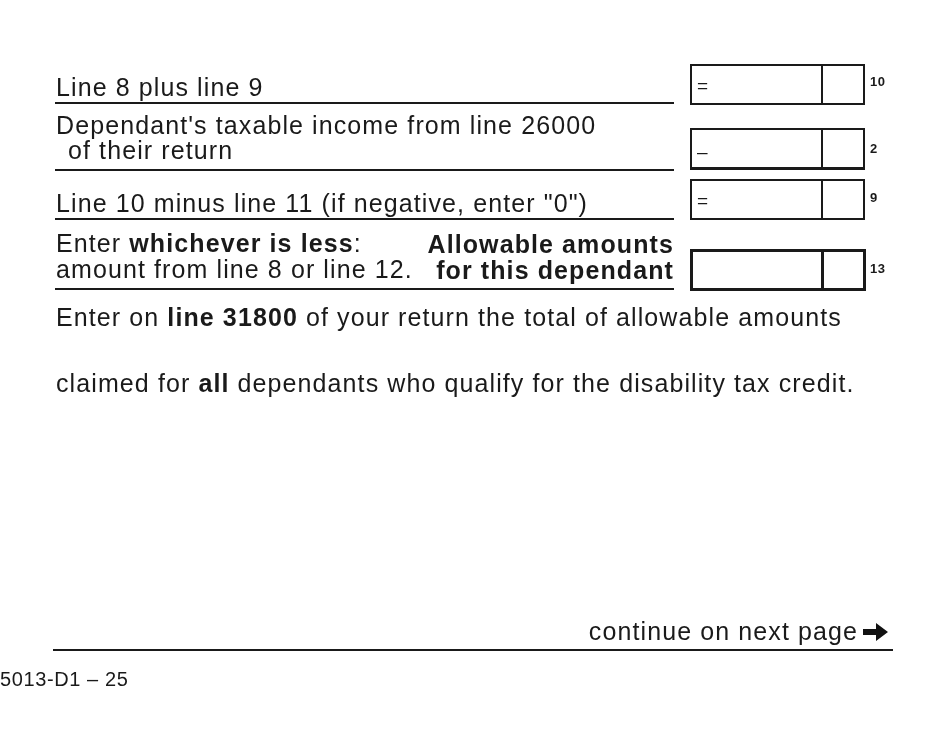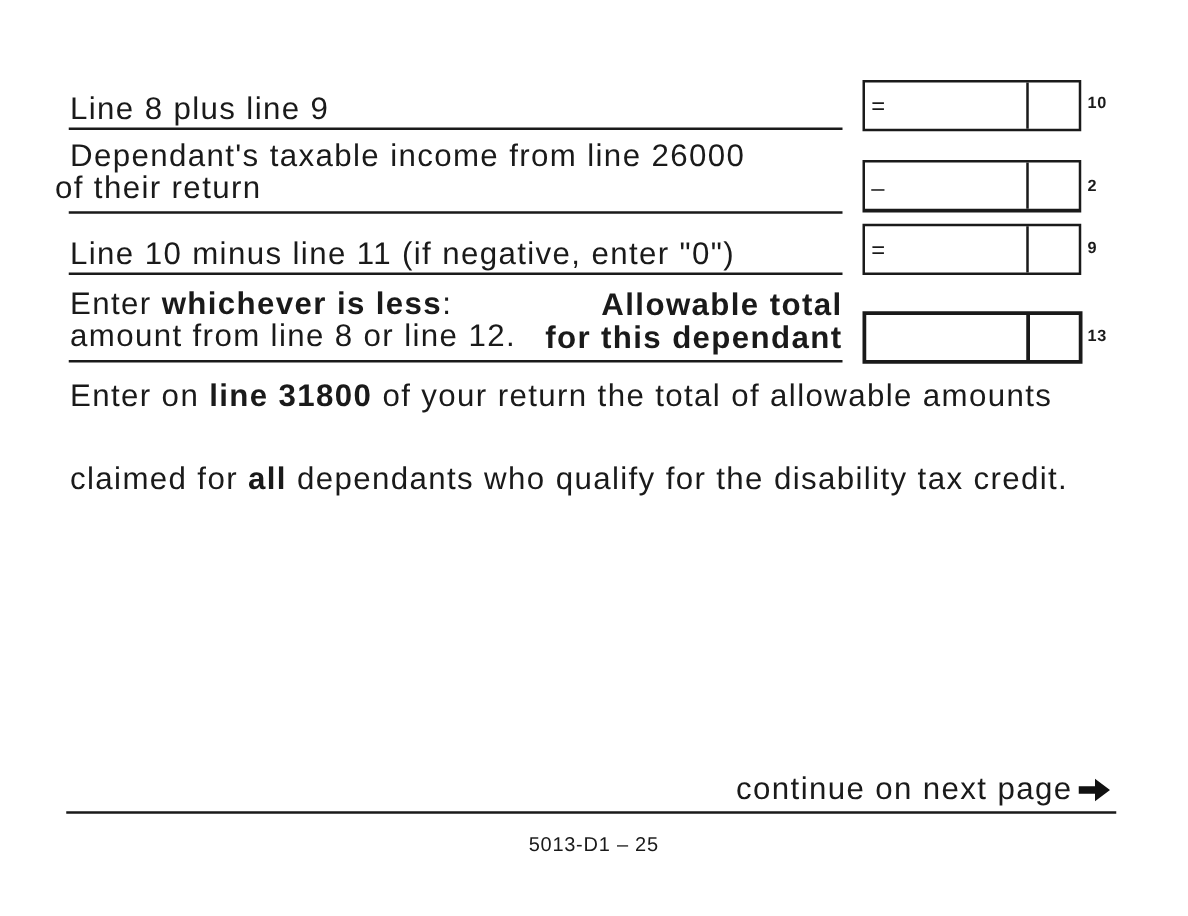--- a/index.html
+++ b/index.html
@@ -19,49 +19,49 @@
 
 <div class="abs txt" style="left:56px; top:75px;">Line 8 plus line 9</div>
 <div class="rule" style="left:55px; top:102px; width:619px; height:2px;"></div>
 <div class="box" style="left:690px; top:64px; width:175px; height:41px;">
   <span class="sym" style="top:10px;">=</span>
   <div class="div" style="left:129px;"></div>
 </div>
 <div class="lnum" style="left:870px; top:74px;">10</div>
 
 <div class="abs txt" style="left:56px; top:113px;">Dependant's taxable income from line 26000</div>
-<div class="abs txt" style="left:44px; top:138px;">of their return</div>
+<div class="abs txt" style="left:68px; top:138px;">of their return</div>
 <div class="rule" style="left:55px; top:169px; width:619px; height:2px;"></div>
 <div class="box" style="left:690px; top:128px; width:175px; height:42px; border-bottom-width:3px;">
   <span class="sym" style="top:12px;">–</span>
   <div class="div" style="left:129px;"></div>
 </div>
 <div class="lnum" style="left:870px; top:141px;">2</div>
 
 <div class="abs txt" style="left:56px; top:191px;">Line 10 minus line 11 (if negative, enter "0")</div>
 <div class="rule" style="left:55px; top:218px; width:619px; height:2px;"></div>
 <div class="box" style="left:690px; top:179px; width:175px; height:41px;">
   <span class="sym" style="top:10px;">=</span>
   <div class="div" style="left:129px;"></div>
 </div>
 <div class="lnum" style="left:870px; top:190px;">9</div>
 
 <div class="abs txt" style="left:56px; top:231px;"><span>Enter </span><b>whichever is less</b><span>:</span></div>
 <div class="abs txt" style="left:56px; top:257px;">amount from line 8 or line 12.</div>
-<div class="abs txt" style="right:276px; top:232px; font-weight:bold; text-align:right;">Allowable total</div>
+<div class="abs txt" style="right:276px; top:232px; font-weight:bold; text-align:right;">Allowable amounts</div>
 <div class="abs txt" style="right:276px; top:258px; font-weight:bold; text-align:left;">for this dependant</div>
 <div class="rule" style="left:55px; top:288px; width:619px; height:2px;"></div>
 <div class="box" style="left:690px; top:249px; width:176px; height:42px; border-width:3px;">
   <div class="div" style="left:128px; width:3px;"></div>
 </div>
 <div class="lnum" style="left:870px; top:261px;">13</div>
 
 <div class="abs txt" style="left:56px; top:305px;"><span>Enter on </span><b>line 31800</b><span> of your return the total of allowable amounts</span></div>
 <div class="abs txt" style="left:56px; top:331px;margin-top:40px;"><span>claimed for </span><b>all</b><span> dependants who qualify for the disability tax credit.</span></div>
 
 <div class="abs txt" style="right:92px; top:619px;">continue on next page</div>
 <div class="abs" style="left:862px; top:621px; width:28px; height:22px;">
   <svg width="28" height="22" viewBox="0 0 28 22">
       <path d="M1 8 H14 V2 L26 11 L14 20 V14 H1 Z" fill="#111"></path>
     </svg>
 </div>
 <div class="rule" style="left:53px; top:649px; width:840px; height:2px;"></div>
-<div class="abs" style="left:0; width:950px; top:668px; text-align:center; font-size:16px; letter-spacing:0.6px;">5013-D1 – 25</div>
+<div class="abs" style="left:0; width:950px; top:668px; text-align:left; font-size:20px; letter-spacing:0.6px;">5013-D1 – 25</div>
 
 </body></html>

